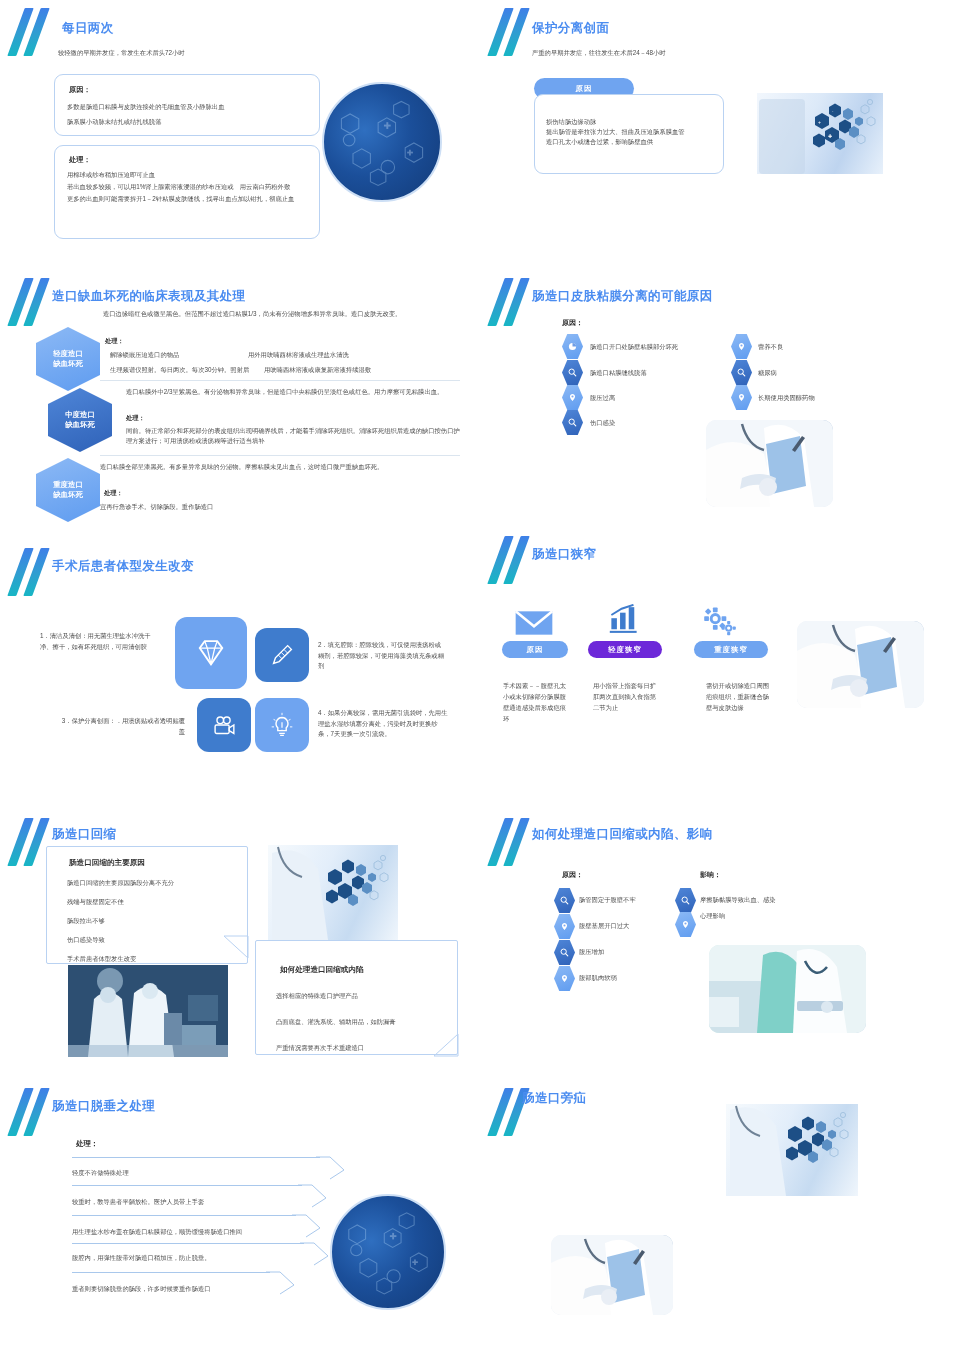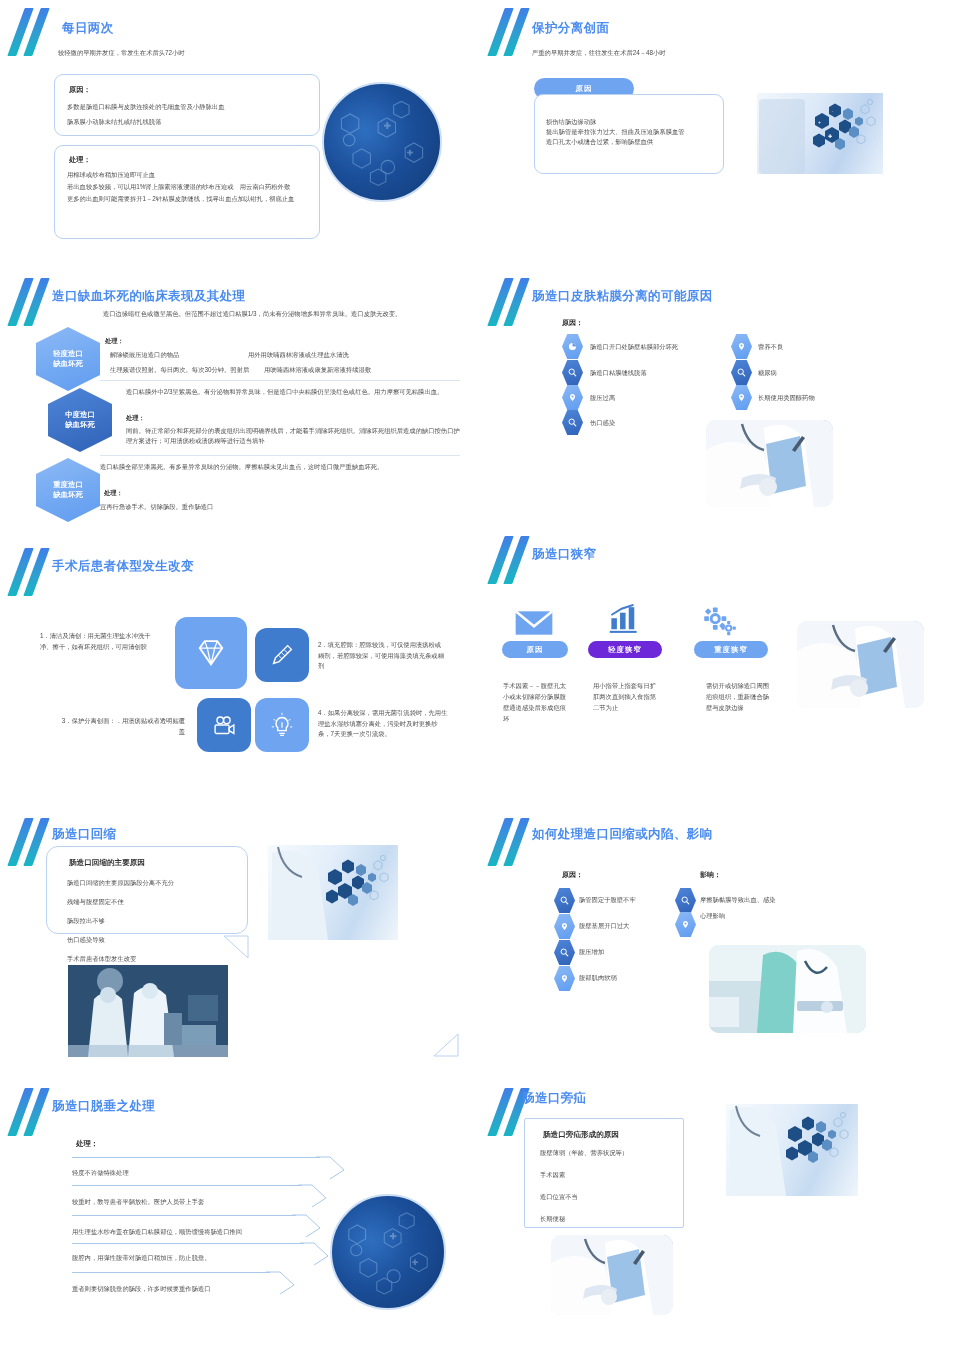--- a/index.html
+++ b/index.html
@@ -419,32 +419,38 @@
     </div>
   </div>
 
   <div class="slide" style="left:0;top:810px">
     <div class="slashes">
         <i class="a"></i>
         <i class="b"></i>
       </div>
     <div class="stitle" style="left:52px;top:16px">肠造口回缩</div>
 
-    <div class="card" style="left:46px;top:36px;width:202px;height:88px;border-radius:12px;">
+    <div class="card" style="left:46px;top:36px;width:202px;height:118px;border-radius:2px;">
       <div class="ttl" style="margin:11px 0 10px 22px;font-size:7.6px;">肠造口回缩的主要原因</div>
       <div class="ln" style="margin:0 0 9px 20px;">肠造口回缩的主要原因肠段分离不充分</div>
       <div class="ln" style="margin:0 0 9px 20px;">残端与腹壁固定不佳</div>
       <div class="ln" style="margin:0 0 9px 20px;">肠段拉出不够</div>
       <div class="ln" style="margin:0 0 9px 20px;">伤口感染导致</div>
       <div class="ln" style="margin:0 0 0 20px;">手术后患者体型发生改变</div>
     </div>
     <svg style="position:absolute;left:222px;top:124px;" width="30" height="26">
       <path d="M2 2 L26 24 L26 2 Z" fill="none" stroke="#b9d2f2" stroke-width="1"></path>
     </svg>
 
+    <div class="card" style="left:255px;top:130px;width:203px;height:115px;border-radius:2px;">
+      <div class="ttl" style="margin:24px 0 16px 24px;font-size:7.6px;">如何处理造口回缩或内陷</div>
+      <div class="ln" style="margin:0 0 16px 20px;">选择相应的特殊造口护理产品</div>
+      <div class="ln" style="margin:0 0 16px 20px;">凸面底盘、灌洗系统、辅助用品，如防漏膏</div>
+      <div class="ln" style="margin:0 0 0 20px;">严重情况需要再次手术重建造口</div>
+    </div>
     <svg style="position:absolute;left:432px;top:222px;" width="28" height="26">
       <path d="M26 2 L2 24 L26 24 Z" fill="none" stroke="#b9d2f2" stroke-width="1"></path>
     </svg>
 
     <div class="photo ph-hexnet2" style="left:268px;top:35px;width:130px;height:95px;">
       <svg class="ph-overlay" viewBox="0 0 130 95">
         <path d="M4 8 q28 -10 46 16 l10 71 H4z" fill="#e9f1f9"></path>
         <path d="M10 2 q5 24 24 30" stroke="#6f8296" stroke-width="2" fill="none"></path>
         <g fill="#1d4f86">
           <path d="M60 28 l7-4 7 4 v8 l-7 4 -7-4z"></path>
@@ -627,27 +633,20 @@
     </div>
   </div>
 
   <div class="slide r5" style="left:480px;top:1080px">
     <div class="slashes">
         <i class="a"></i>
         <i class="b"></i>
       </div>
     <div class="stitle" style="left:42px;top:10px">肠造口旁疝</div>
 
-    <div class="card" style="left:44px;top:38px;width:160px;height:110px;border-radius:2px;">
-      <div class="ttl" style="margin:11px 0 8px 18px;font-size:7.6px;">肠造口旁疝形成的原因</div>
-      <div class="ln" style="margin:0 0 12px 15px;">腹壁薄弱（年龄、营养状况等）</div>
-      <div class="ln" style="margin:0 0 12px 15px;">手术因素</div>
-      <div class="ln" style="margin:0 0 12px 15px;">造口位置不当</div>
-      <div class="ln" style="margin:0 0 0 15px;">长期便秘</div>
-    </div>
 
 
     <div class="photo ph-hexnet2" style="left:246px;top:24px;width:132px;height:92px;">
       <svg class="ph-overlay" viewBox="0 0 132 92">
         <path d="M4 6 q28 -10 46 16 l10 70 H4z" fill="#eaf2fa"></path>
         <path d="M10 2 q5 24 24 30" stroke="#6f8296" stroke-width="2" fill="none"></path>
         <g fill="#1d4f86">
           <path d="M62 26 l7-4 7 4 v8 l-7 4 -7-4z"></path>
             <path d="M76 16 l6-3.5 6 3.5 v7 l-6 3.5 -6-3.5z"></path>
           <path d="M72 40 l7-4 7 4 v8 l-7 4 -7-4z"></path>

